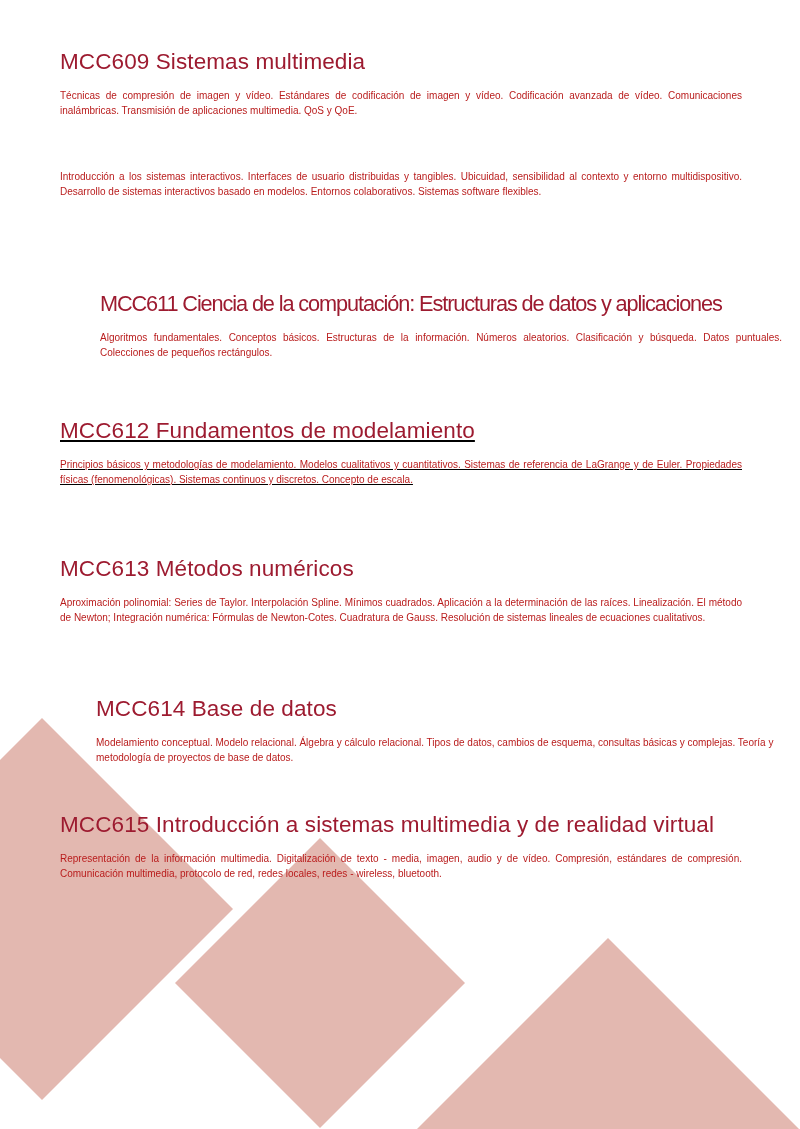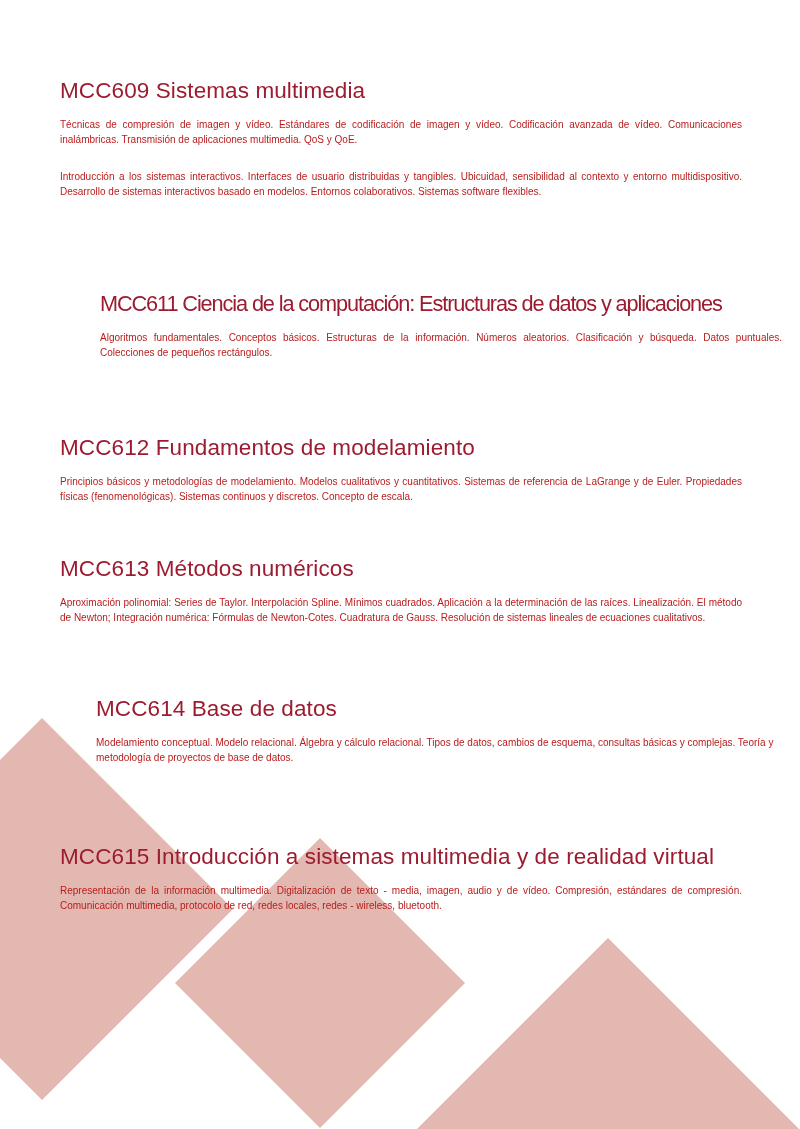--- a/index.html
+++ b/index.html
@@ -81,48 +81,48 @@
 <body>
 
 <svg id="bg-decoration" viewBox="0 0 800 1129" width="800" height="1129" xmlns="http://www.w3.org/2000/svg">
   <polygon points="42,718 233,909 42,1100 -149,909" fill="#e3b8b0"></polygon>
   <polygon points="320,838 465,983 320,1128 175,983" fill="#e3b8b0"></polygon>
   <polygon points="608,938 803,1133 608,1328 413,1133" fill="#e3b8b0"></polygon>
 </svg>
 
 <div id="page">
 
-  <div class="course-block" style="top:49px;margin-top:29px;">
+  <div class="course-block" style="top:49px;">
     <h2 class="course-heading">MCC609 Sistemas multimedia</h2>
     <p class="course-body">Técnicas de compresión de imagen y vídeo. Estándares de codificación de imagen y vídeo. Codificación avanzada de vídeo. Comunicaciones inalámbricas. Transmisión de aplicaciones multimedia. QoS y QoE.</p>
   </div>
 
   <div class="course-block" style="top:156px;">
     <p class="course-body">Introducción a los sistemas interactivos. Interfaces de usuario distribuidas y tangibles. Ubicuidad, sensibilidad al contexto y entorno multidispositivo. Desarrollo de sistemas interactivos basado en modelos. Entornos colaborativos. Sistemas software flexibles.</p>
   </div>
 
   <div class="course-block" style="top:291px;margin-left:40px;">
     <h2 class="course-heading condensed">MCC611 Ciencia de la computación: Estructuras de datos y aplicaciones</h2>
     <p class="course-body">Algoritmos fundamentales. Conceptos básicos. Estructuras de la información. Números aleatorios. Clasificación y búsqueda. Datos puntuales. Colecciones de pequeños rectángulos.</p>
   </div>
 
-  <div class="course-block" style="top:435px;">
+  <div class="course-block" style="top:418px;text-decoration:underline;">
     <h2 class="course-heading">MCC612 Fundamentos de modelamiento</h2>
     <p class="course-body">Principios básicos y metodologías de modelamiento. Modelos cualitativos y cuantitativos. Sistemas de referencia de LaGrange y de Euler. Propiedades físicas (fenomenológicas). Sistemas continuos y discretos. Concepto de escala.</p>
   </div>
 
   <div class="course-block" style="top:556px;">
     <h2 class="course-heading">MCC613 Métodos numéricos</h2>
     <p class="course-body">Aproximación polinomial: Series de Taylor. Interpolación Spline. Mínimos cuadrados. Aplicación a la determinación de las raíces. Linealización. El método de Newton; Integración numérica: Fórmulas de Newton-Cotes. Cuadratura de Gauss. Resolución de sistemas lineales de ecuaciones cualitativos.</p>
   </div>
 
   <div class="course-block" style="top:696px;margin-left:36px;">
     <h2 class="course-heading">MCC614 Base de datos</h2>
     <p class="course-body nojustify">Modelamiento conceptual. Modelo relacional. Álgebra y cálculo relacional. Tipos de datos, cambios de esquema, consultas básicas y complejas. Teoría y metodología de proyectos de base de datos.</p>
   </div>
 
-  <div class="course-block" style="top:844px;">
+  <div class="course-block" style="top:812px;">
     <h2 class="course-heading">MCC615 Introducción a sistemas multimedia y de realidad virtual</h2>
     <p class="course-body">Representación de la información multimedia. Digitalización de texto - media, imagen, audio y de vídeo. Compresión, estándares de compresión. Comunicación multimedia, protocolo de red, redes locales, redes - wireless, bluetooth.</p>
   </div>
 
 
 </div>
 
 </body></html>

